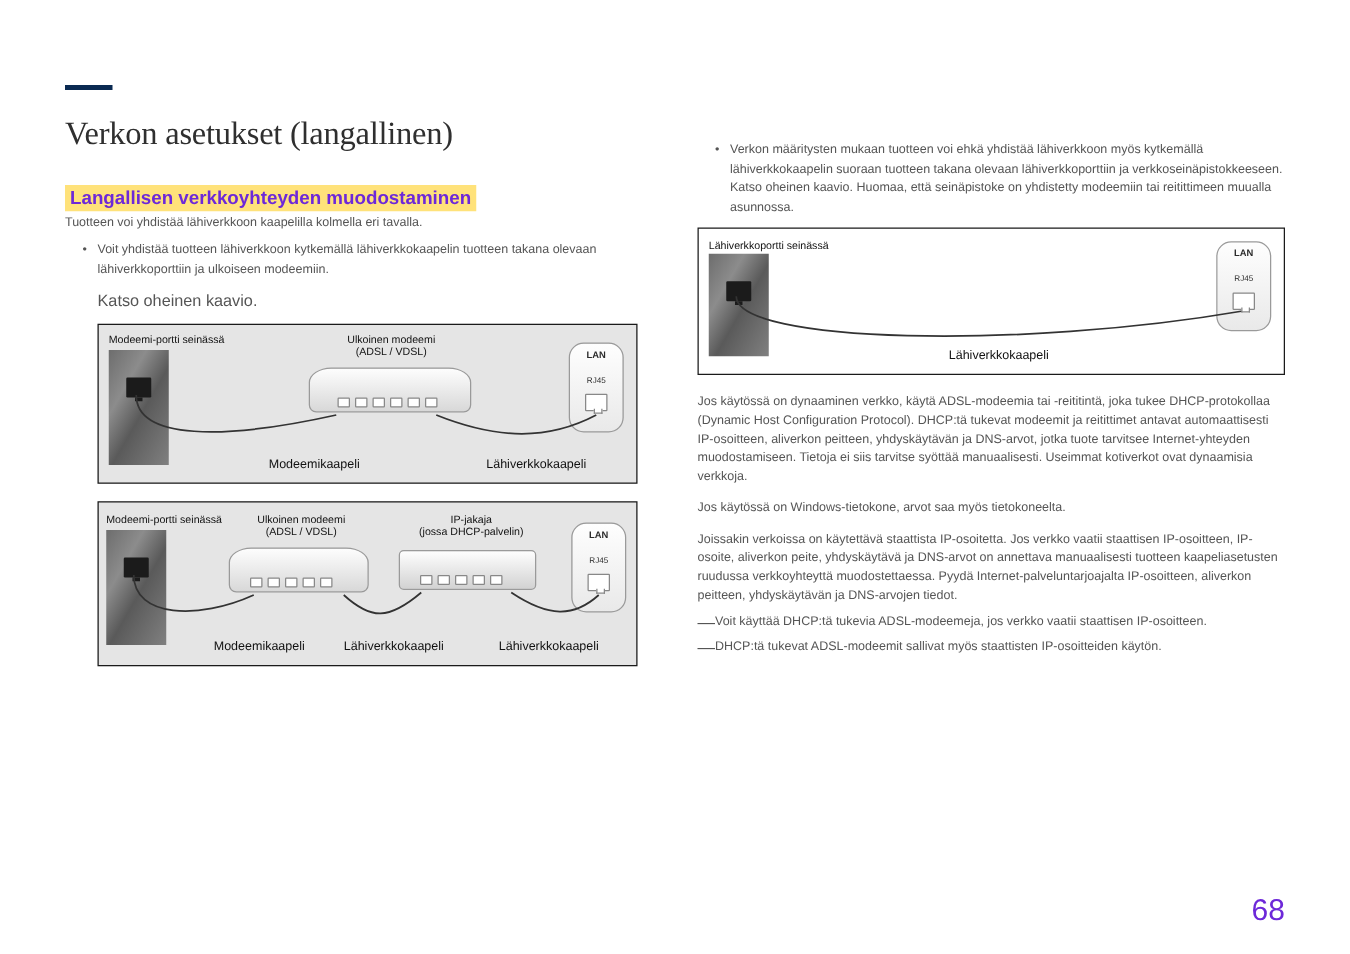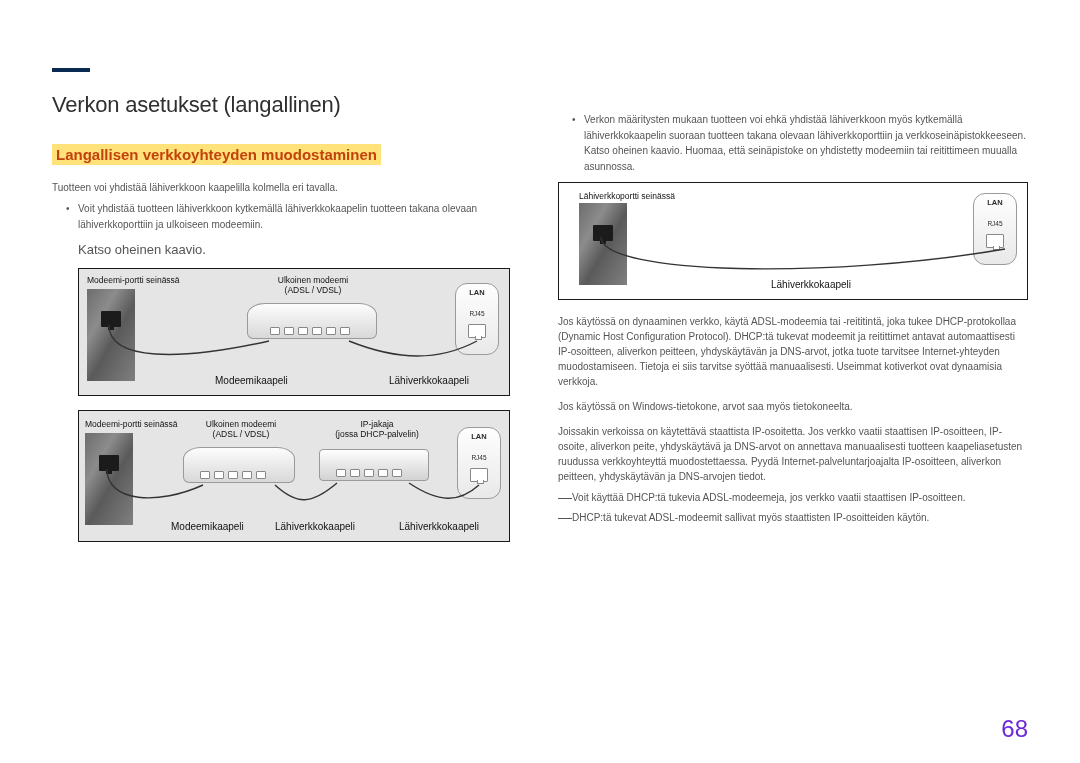--- a/index.html
+++ b/index.html
@@ -22,34 +22,35 @@
   }
   .columns {
     display: flex;
     gap: 44px;
     margin-top: 62px;
   }
   .col {
     width: 470px;
   }
   h1 {
-    font-size: 22px;
+    font-size: 26px;
     font-weight: 500;
     color: #2f2f2f;
     margin-bottom: 26px;
     letter-spacing: -0.2px;
+    font-family: Liberation Serif, serif;
   }
   h2 {
     font-size: 15px;
     font-weight: 600;
-    color: #c2410c;
+    color: #6d28d9;
     background: #ffe27a;
     display: inline-block;
     padding: 2px 4px;
-    margin-bottom: 15px;
+    margin-bottom: 2px;
   }
   p {
     font-size: 10px;
     line-height: 1.5;
     color: #555;
     margin-bottom: 6px;
   }
   ul {
     list-style: none;
     padding-left: 16px;
@@ -345,21 +346,21 @@
       </div>
     </div>
   </div>
 
   <div class="col">
     <ul style="margin-top:20px;">
       <li>Verkon määritysten mukaan tuotteen voi ehkä yhdistää lähiverkkoon myös kytkemällä lähiverkkokaapelin suoraan tuotteen takana olevaan lähiverkkoporttiin ja verkkoseinäpistokkeeseen. Katso oheinen kaavio. Huomaa, että seinäpistoke on yhdistetty modeemiin tai reitittimeen muualla asunnossa.</li>
     </ul>
 
     <div class="diagram-right" style="height:118px;">
-      <div class="d-row" style="height:100%;margin-left:12px;">
+      <div class="d-row" style="height:100%;">
         <div class="label-top" style="left:8px; top:8px;">Lähiverkkoportti seinässä</div>
         <div class="wall" style="position:absolute; left:8px; top:20px; height:82px;">
           <div class="wall-port"></div>
         </div>
         <div class="panel" style="position:absolute; right:10px; top:10px;">
           <div class="panel-lan">LAN</div>
           <div class="panel-rj">RJ45</div>
           <div class="panel-port"></div>
         </div>
         <svg class="wires">

